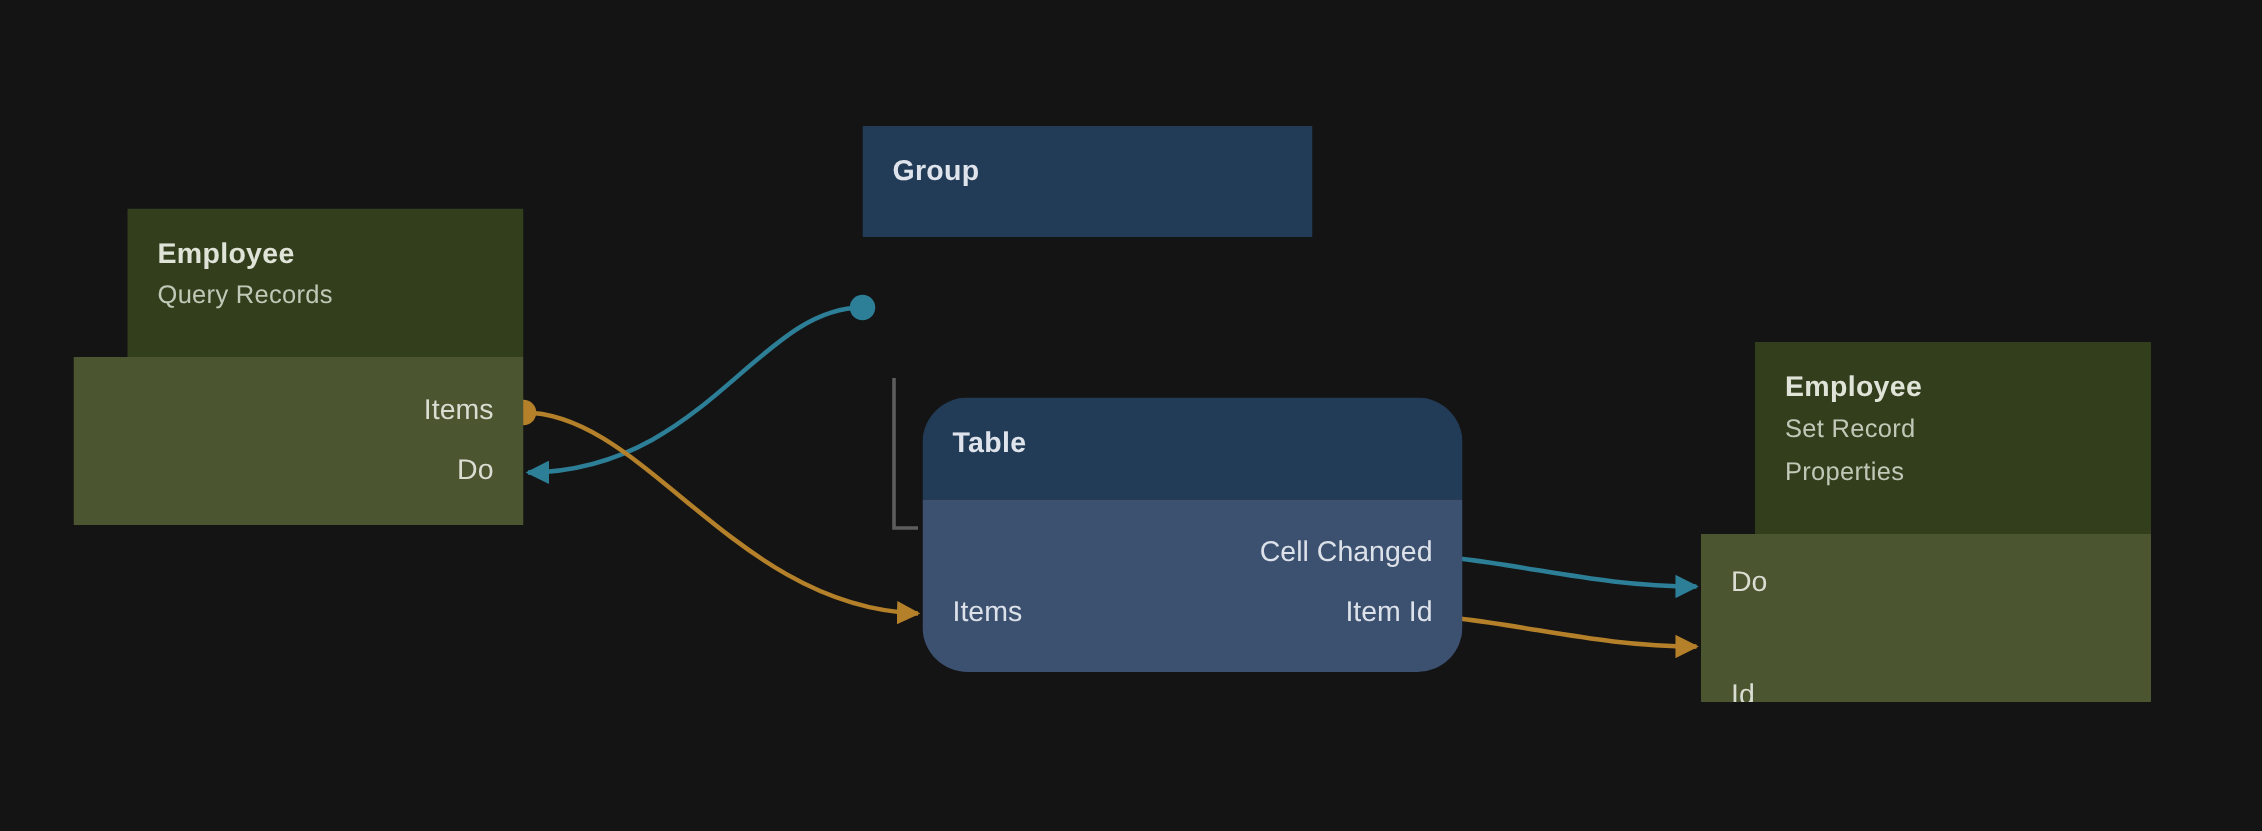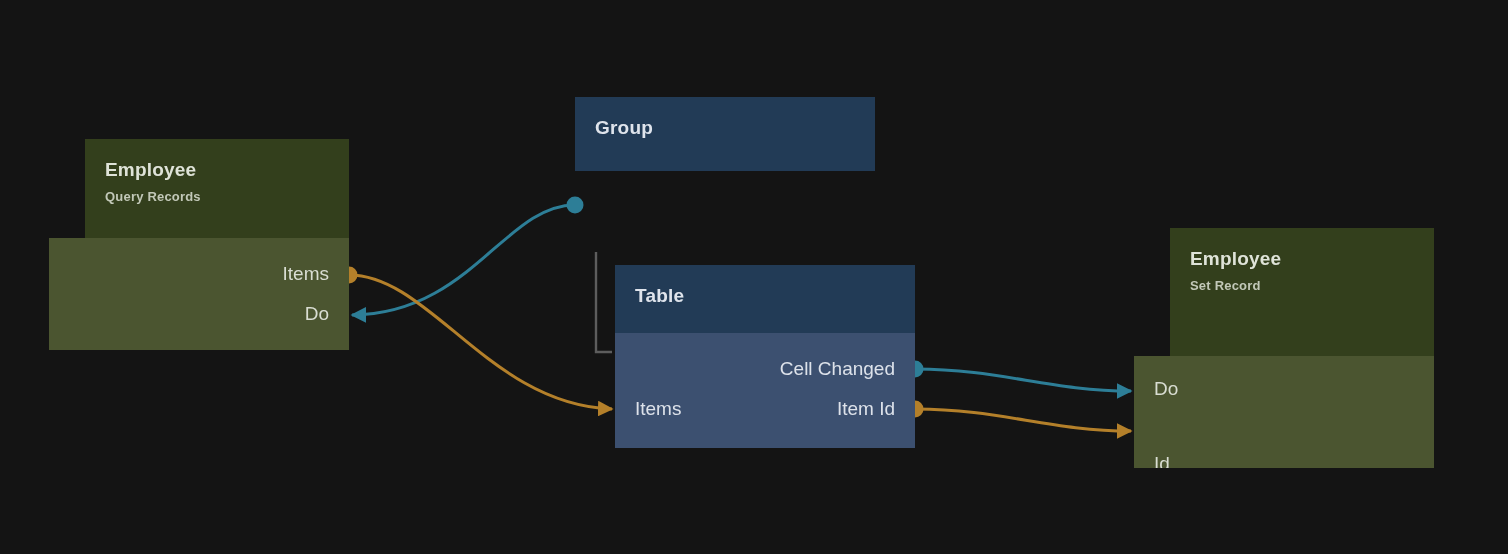--- a/index.html
+++ b/index.html
@@ -54,22 +54,22 @@
     display: block;
     color: #dfe3d8;
     font-size: 19px;
     font-weight: bold;
     line-height: 25px;
     letter-spacing: .2px;
   }
   .title-sub {
     display: block;
     color: #c2c8b8;
-    font-size: 13px;
-    font-weight: bold;
+    font-size: 17px;
+    font-weight: normal;
     line-height: 29px;
     letter-spacing: .2px;
   }
   .node.blue .title-main { color: #dfe4ec; }
 
   
   .port {
     position: absolute;
     height: 22px;
     line-height: 22px;
@@ -115,41 +115,42 @@
     <div class="node-header" style="height:99px;">
       <span class="title-main">Employee</span>
       <span class="title-sub">Query Records</span>
     </div>
     <div class="node-body" style="height:112px;">
       <div class="port out" style="top:25px;">Items</div>
       <div class="port out" style="top:65px;">Do</div>
     </div>
   </div>
 
-  <div class="node blue" style="left:575px; top:97px; width:300px; height:155px;">
+  <div class="node blue" style="left:575px; top:84px; width:300px; height:155px;">
     <div class="node-header" style="height:74px;">
       <span class="title-main">Group</span>
     </div>
   </div>
 
-  <div class="node blue" style="left:615px; top:265px; width:300px; height:183px;">
+  <div class="node blue" style="left:615px; top:265px; width:360px; height:183px;border-radius:30px;">
     <div class="node-header" style="height:68px;">
       <span class="title-main">Table</span>
     </div>
     <div class="node-body" style="height:115px;padding-left:24px;">
       <div class="port out" style="top:25px;">Cell Changed</div>
       <div class="port in" style="top:65px;">Items</div>
       <div class="port out" style="top:65px;">Item Id</div>
     </div>
   </div>
 
   <div class="node green" style="left:1134px; top:228px; width:300px; height:240px;">
     <div class="node-header" style="height:128px;">
       <span class="title-main">Employee</span>
       <span class="title-sub">Set Record</span>
+      <span class="title-sub">Properties</span>
     </div>
     <div class="node-body" style="height:112px;">
       <div class="port in" style="top:22px;">Do</div>
       <div class="port in" style="top:62px;margin-top:35px;">Id</div>
     </div>
   </div>
 
 </div>
 
 </body></html>

